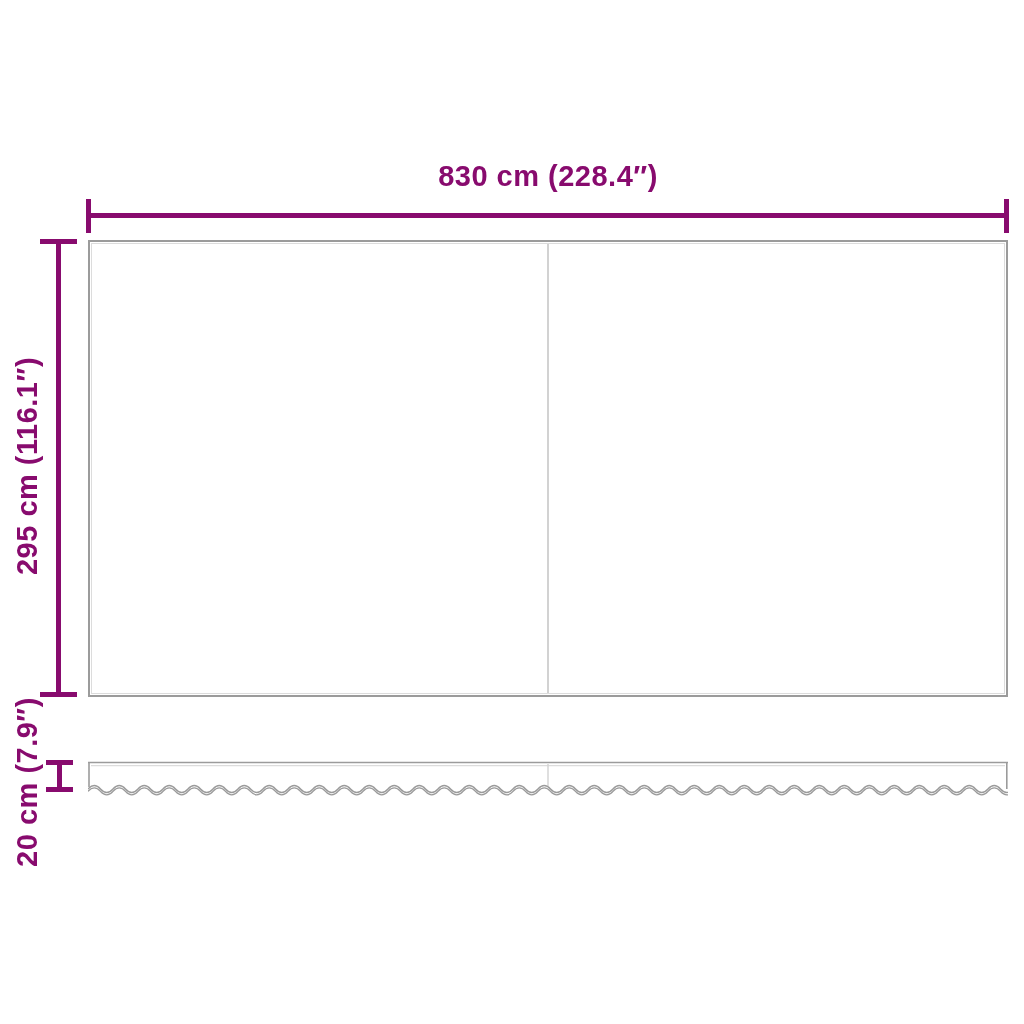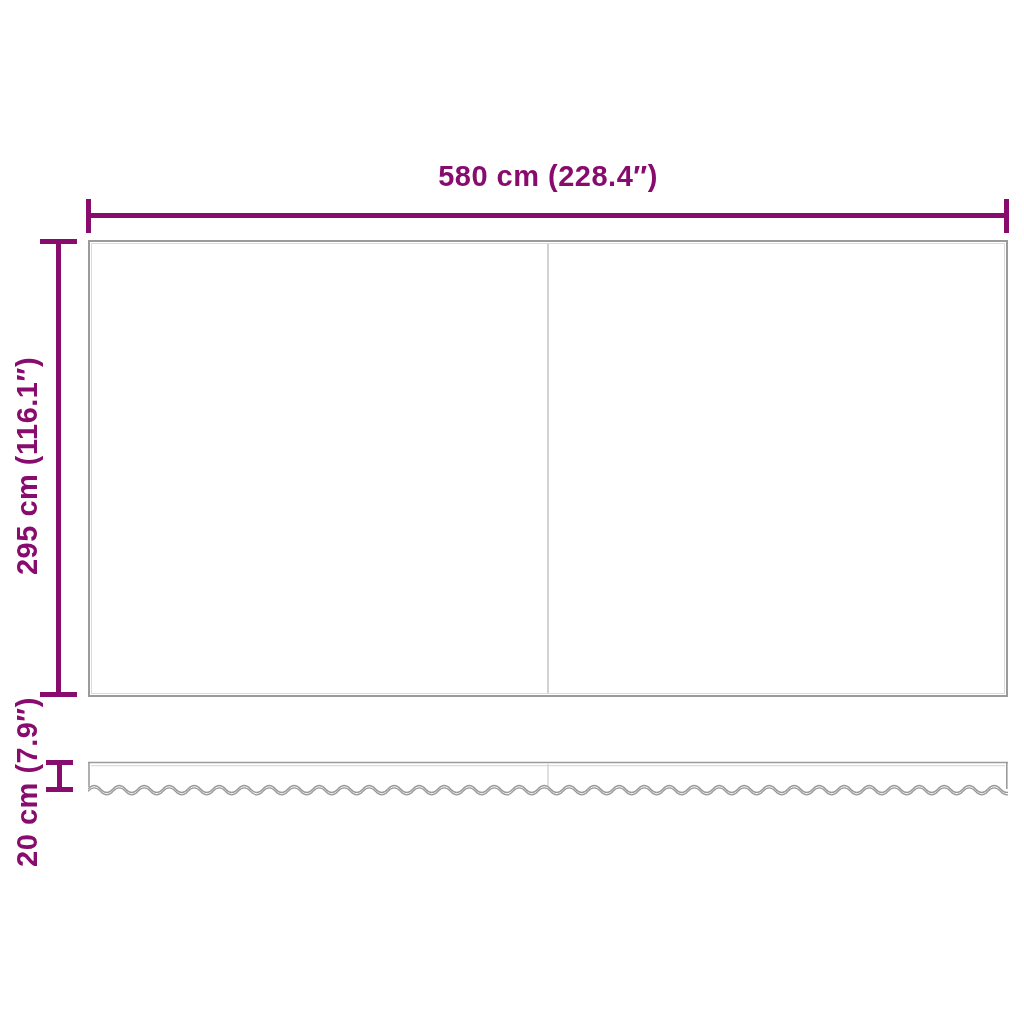--- a/index.html
+++ b/index.html
@@ -63,21 +63,21 @@
   .valance .edge{stroke:var(--outline);stroke-width:1.6;fill:none;}
   .valance .edge-light{stroke:var(--outline-light);stroke-width:1.2;fill:none;}
   .valance .seam{stroke:var(--seam);stroke-width:1.4;fill:none;}
   .valance .wave{stroke:var(--outline);stroke-width:1.4;fill:none;}
 </style>
 </head>
 <body>
 
 <div class="stage">
 
-  <div class="dim-label dim-label-top">580 cm (228.4″)</div>
+  <div class="dim-label dim-label-top">830 cm (228.4″)</div>
   <div class="dim h-line"></div>
   <div class="dim v-cap cap-tl"></div>
   <div class="dim v-cap cap-tr"></div>
 
   <div class="dim-label dim-label-left">295 cm (116.1″)</div>
   <div class="dim v-line"></div>
   <div class="dim h-cap cap-lt"></div>
   <div class="dim h-cap cap-lb"></div>
 
   <div class="panel">

